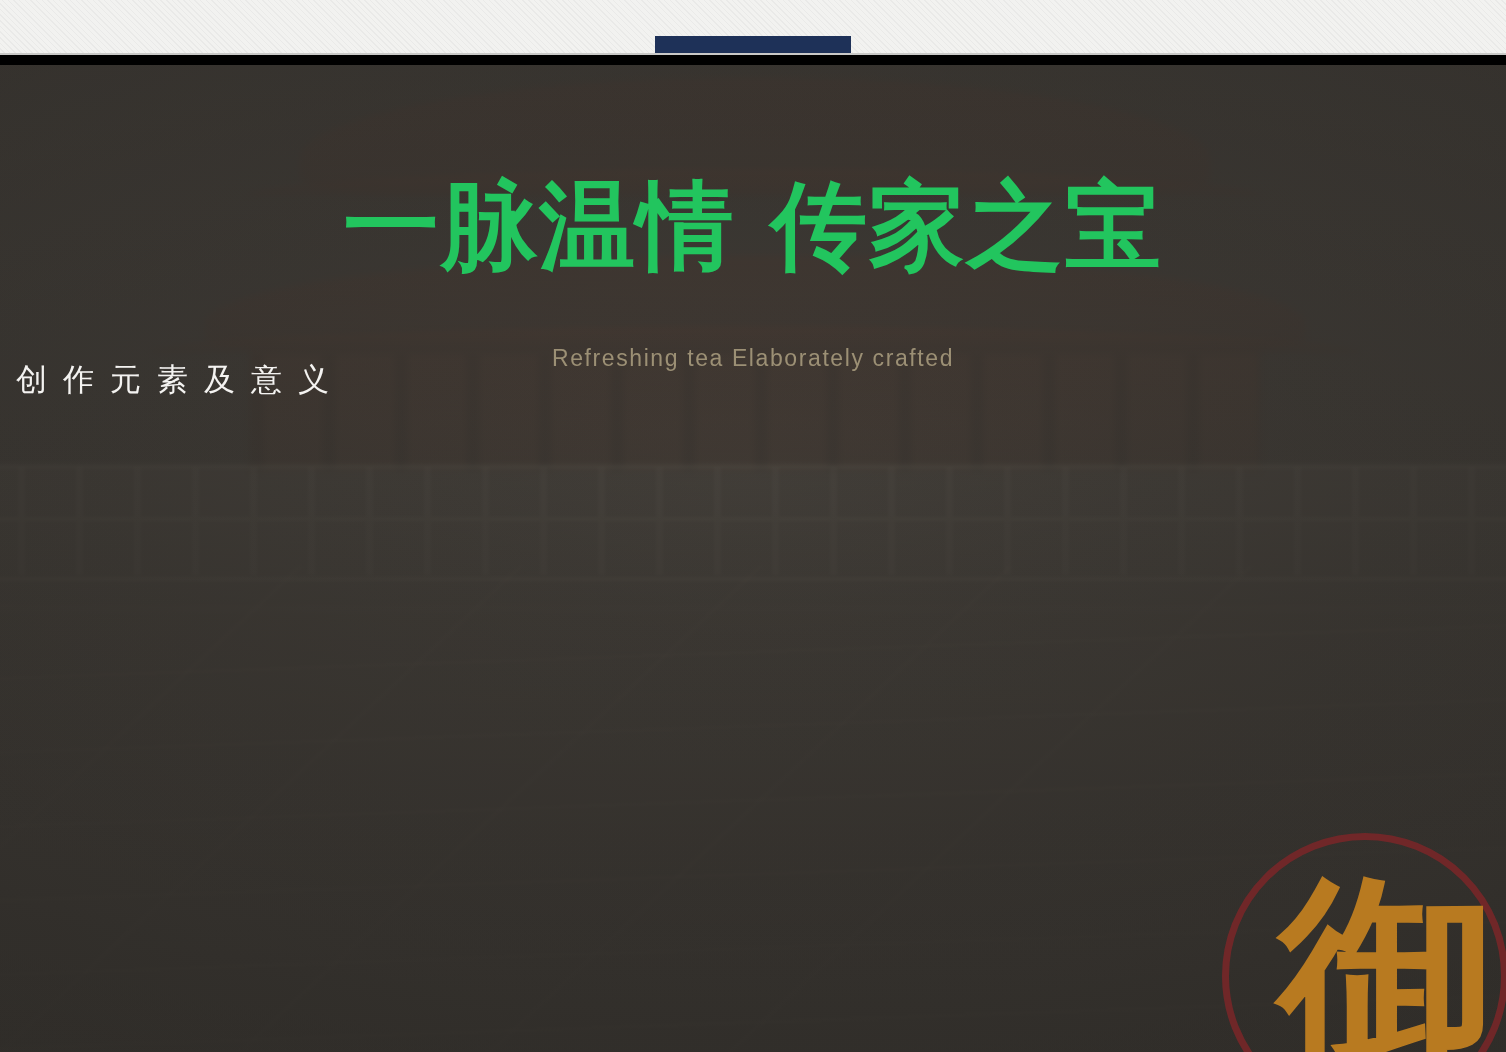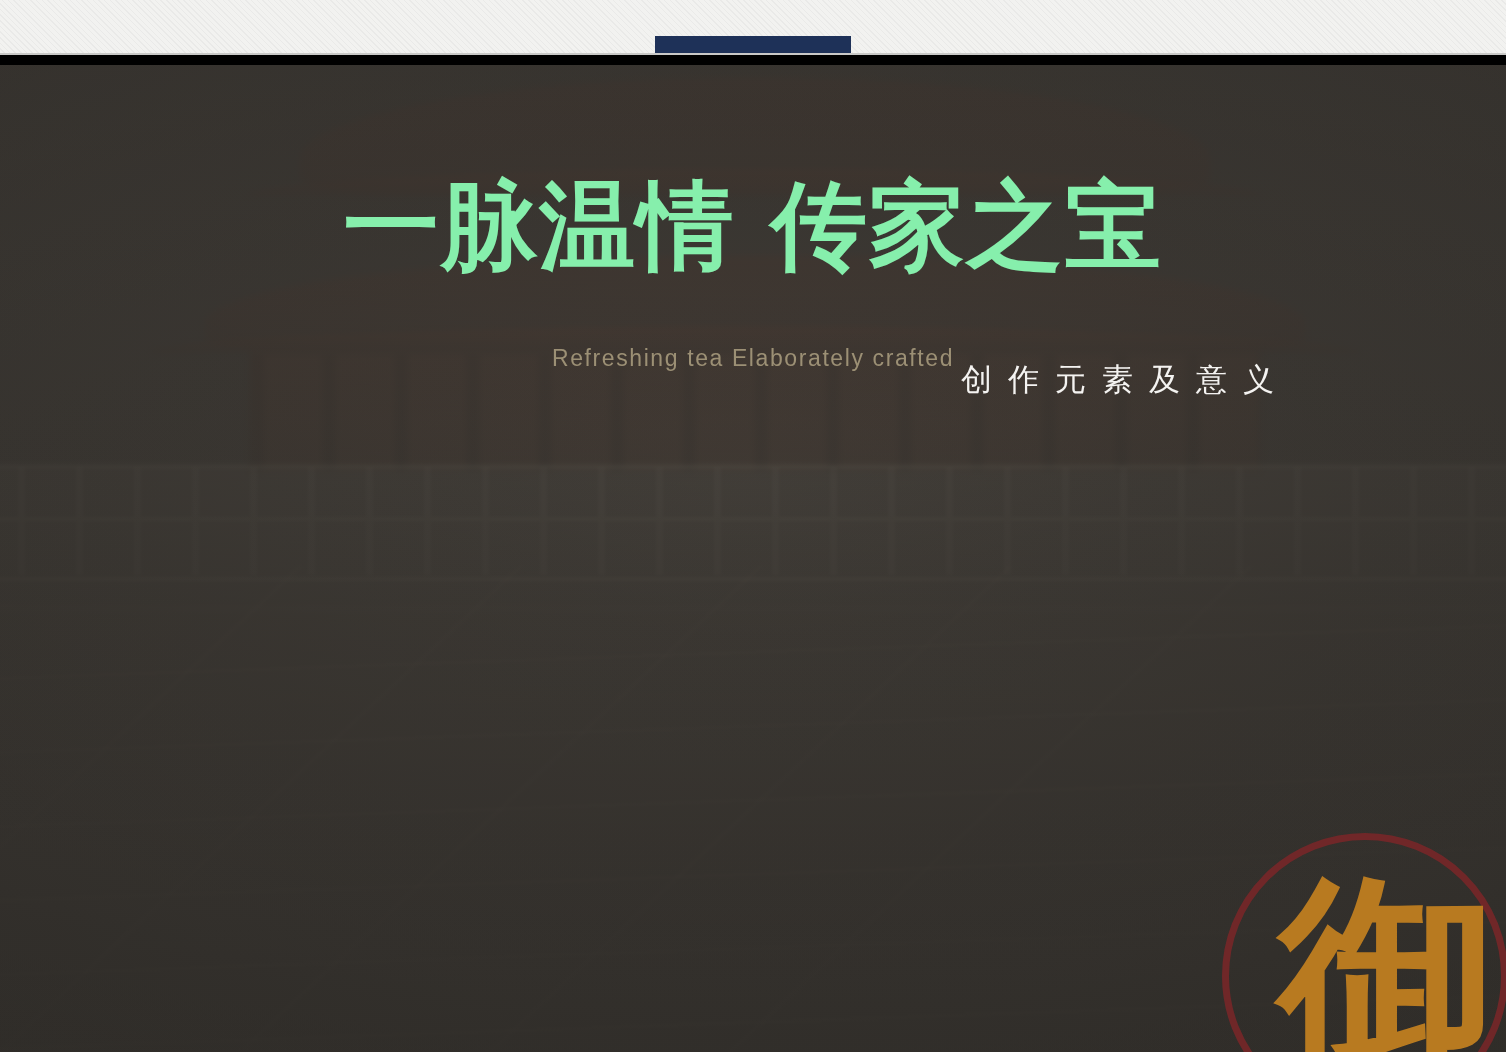--- a/index.html
+++ b/index.html
@@ -267,21 +267,21 @@
   .title {
     position: absolute;
     left: 0;
     top: 107px;
     width: 1506px;
     text-align: center;
     font-family: "DejaVu Serif", "Liberation Serif", serif;
     font-size: 96px;
     line-height: 1.12;
     font-weight: 700;
-    color: #86efac;
+    color: #22c55e;
     letter-spacing: 2px;
     white-space: nowrap;
   }
 
   .subtitle-en {
     position: absolute;
     left: 0;
     top: 242px;
     width: 1506px;
     text-align: center;
@@ -291,21 +291,21 @@
     color: #9c9075;
     white-space: nowrap;
     margin-top: 38px;
   }
 
   .subtitle-cn {
     position: absolute;
     left: 0;
     top: 294px;
     width: 1290px;
-    text-align: right;
+    text-align: left;
     font-family: "DejaVu Sans", "Liberation Sans", sans-serif;
     font-size: 31px;
     letter-spacing: 16px;
     text-indent: 16px;
     color: #f4f3f1;
     white-space: nowrap;
   }
 
   .body-text {
     position: absolute;

